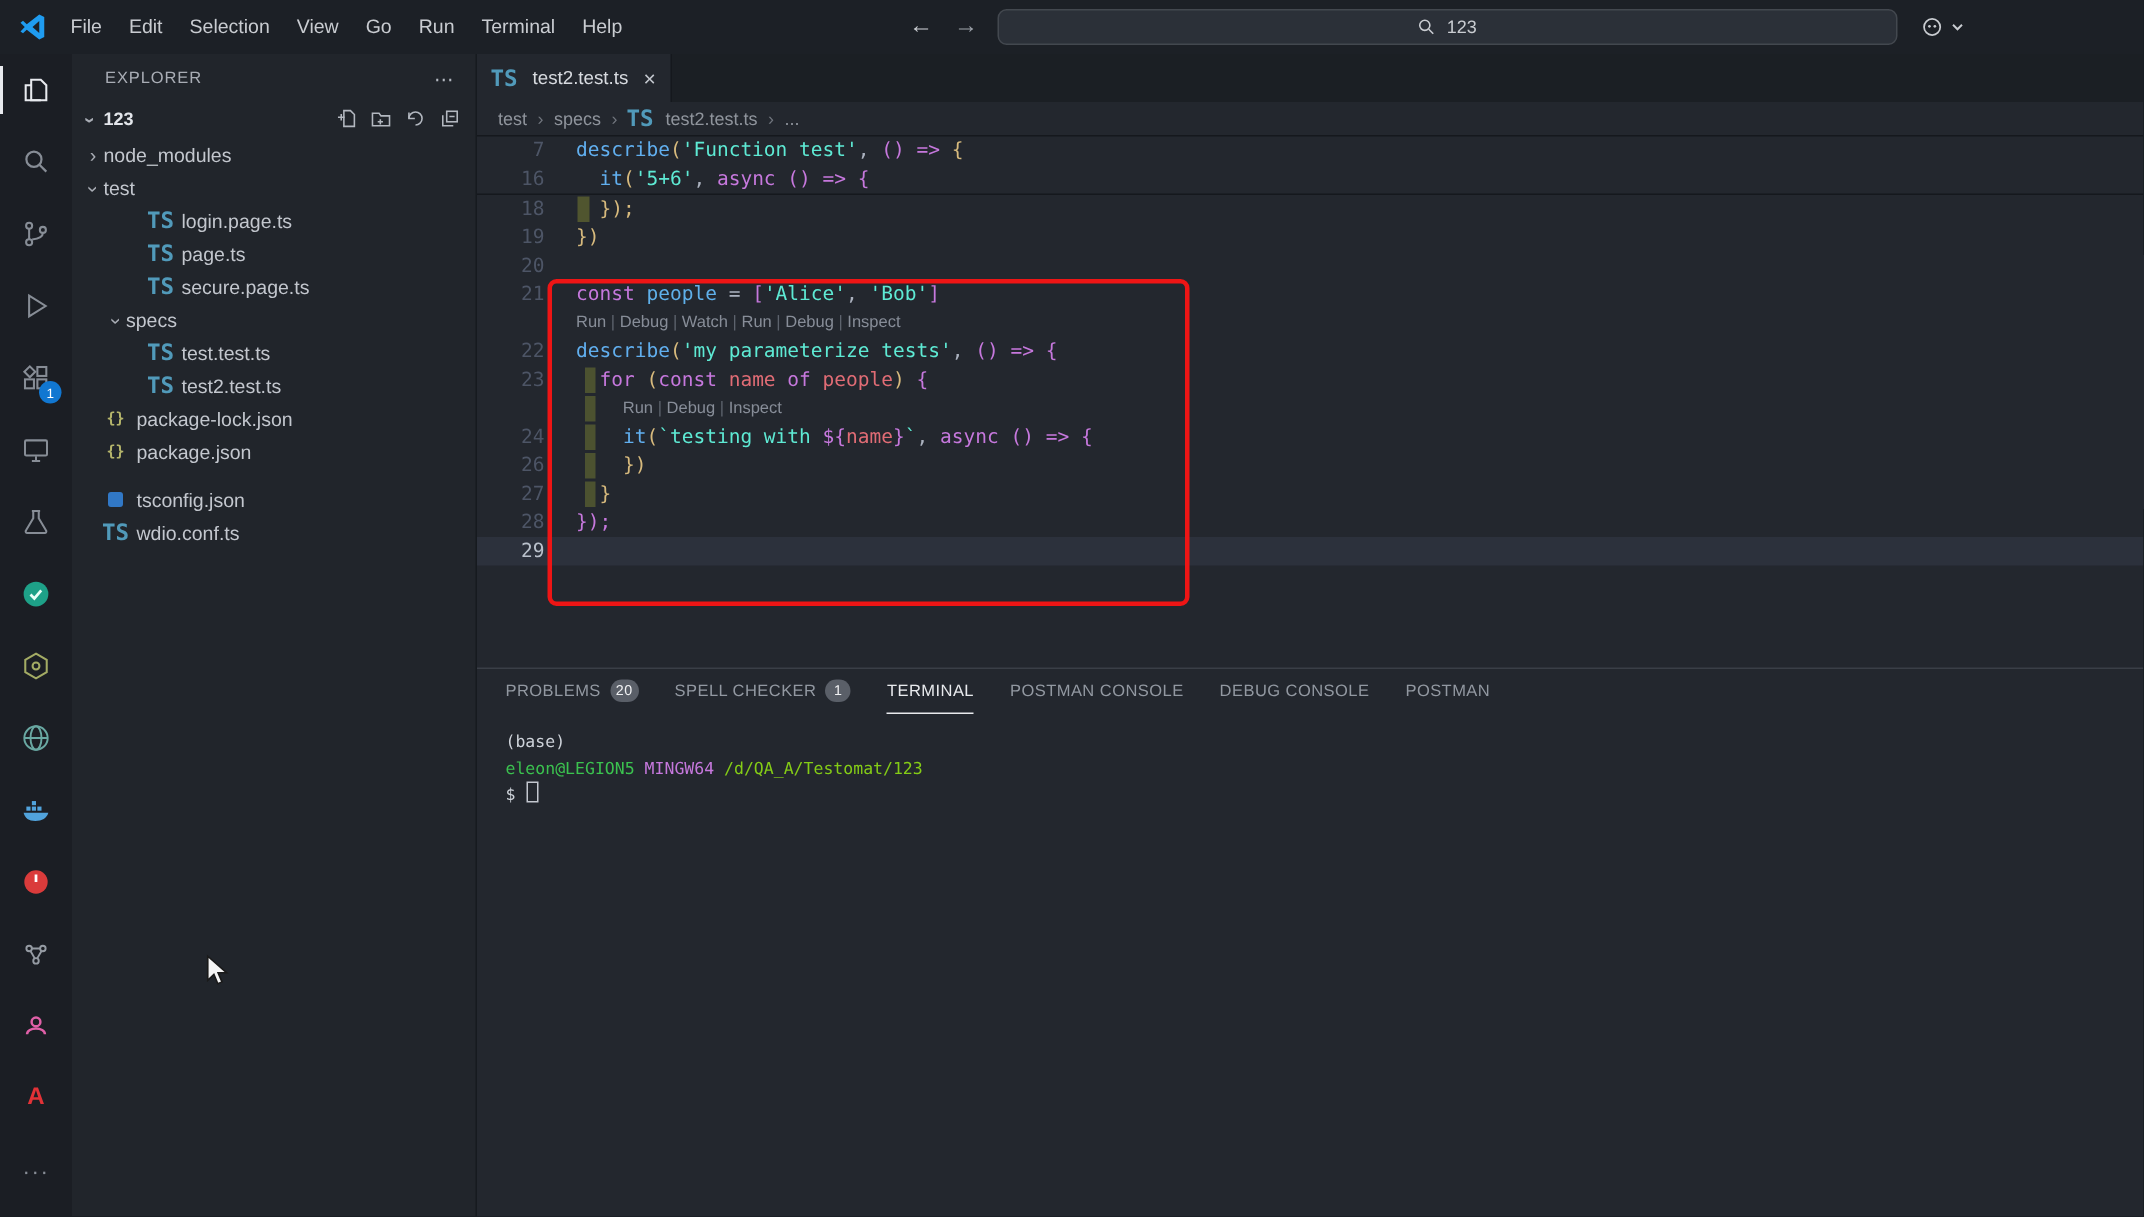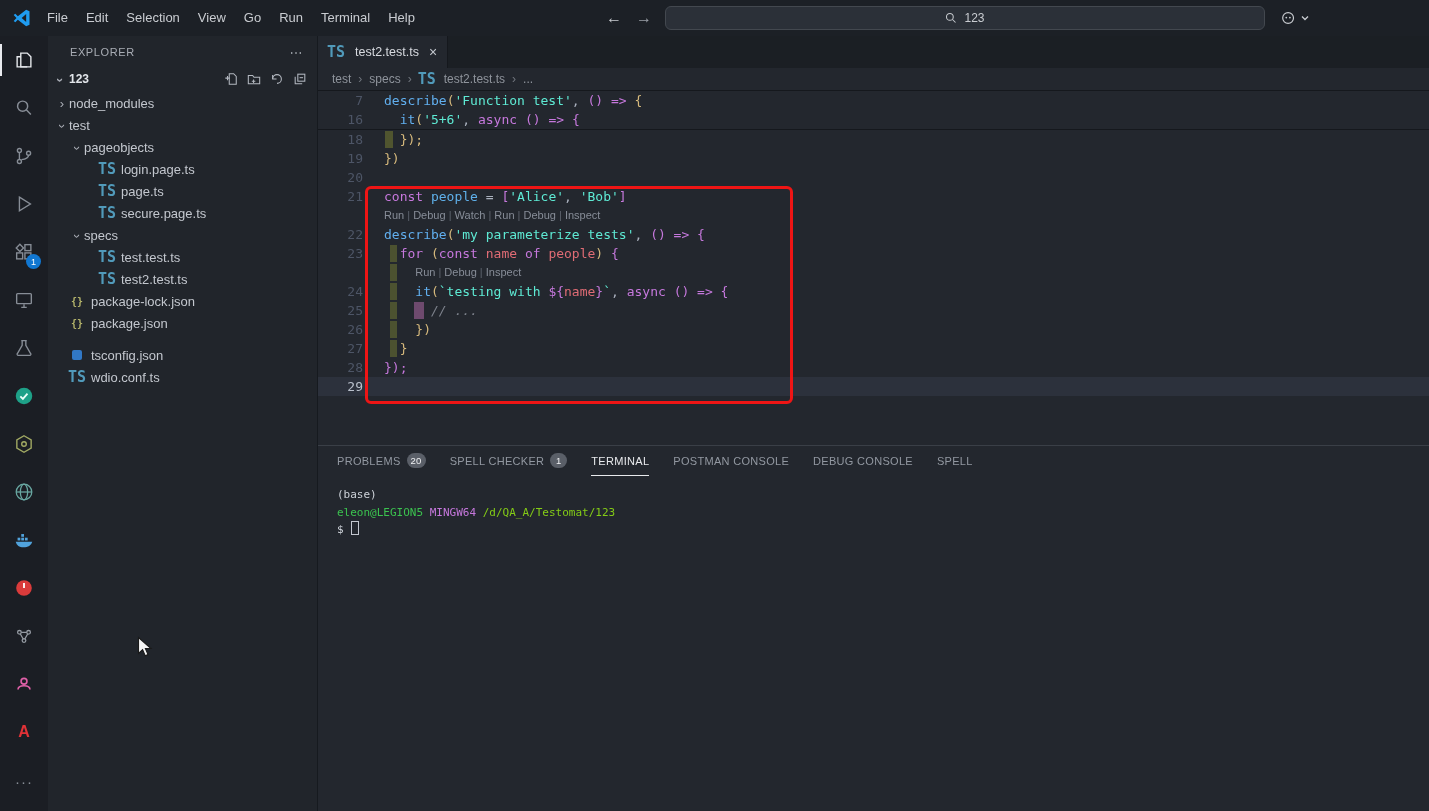--- a/index.html
+++ b/index.html
@@ -263,24 +263,20 @@
     </div>
     <div class="tree" id="tree">
         <div class="tree-row" style="padding-left: 8px;">
           <span class="chev">›</span>
           <span class="tlabel">node_modules</span>
         </div>
         <div class="tree-row" style="padding-left: 8px;">
           <span class="chev open">›</span>
           <span class="tlabel">test</span>
         </div>
-        <div class="tree-row" style="padding-left: 23px;">
-          <span class="chev open">›</span>
-          <span class="tlabel">pageobjects</span>
-        </div>
         <div class="tree-row" style="padding-left: 51px;">
           <span class="fi ts">TS</span>
           <span class="tlabel">login.page.ts</span>
         </div>
         <div class="tree-row" style="padding-left: 51px;">
           <span class="fi ts">TS</span>
           <span class="tlabel">page.ts</span>
         </div>
         <div class="tree-row" style="padding-left: 51px;">
           <span class="fi ts">TS</span>
@@ -351,21 +347,20 @@
       <div id="lines">
           <div class="code-row"><span class="gutter">18</span><span class="code-text"><span class="t-wt">  </span><span class="t-gold">});</span></span><span class="gbar" style="left: 66.78px; width: 8px; background: rgb(80, 85, 47);"></span></div>
           <div class="code-row"><span class="gutter">19</span><span class="code-text"><span class="t-gold">})</span></span></div>
           <div class="code-row"><span class="gutter">20</span><span class="code-text"></span></div>
           <div class="code-row"><span class="gutter">21</span><span class="code-text"><span class="t-kw">const</span><span class="t-wt"> </span><span class="t-cyan">people</span><span class="t-wt"> = </span><span class="t-purp">[</span><span class="t-str">'Alice'</span><span class="t-wt">, </span><span class="t-str">'Bob'</span><span class="t-purp">]</span></span></div>
           <div class="code-row"><span class="gutter"></span><span class="code-text codelens" style="padding-left: 0px;"><span class="lens-link">Run</span><span class="lens-sep"> | </span><span class="lens-link">Debug</span><span class="lens-sep"> | </span><span class="lens-link">Watch</span><span class="lens-sep"> | </span><span class="lens-link">Run</span><span class="lens-sep"> | </span><span class="lens-link">Debug</span><span class="lens-sep"> | </span><span class="lens-link">Inspect</span></span></div>
           <div class="code-row"><span class="gutter">22</span><span class="code-text"><span class="t-fn">describe</span><span class="t-gold">(</span><span class="t-str">'my parameterize tests'</span><span class="t-wt">, </span><span class="t-purp">()</span><span class="t-wt"> </span><span class="t-kw">=&gt;</span><span class="t-wt"> </span><span class="t-purp">{</span></span></div>
           <div class="code-row"><span class="gutter">23</span><span class="code-text"><span class="t-wt">  </span><span class="t-kw">for</span><span class="t-wt"> </span><span class="t-gold">(</span><span class="t-kw">const</span><span class="t-wt"> </span><span class="t-red">name</span><span class="t-wt"> </span><span class="t-kw">of</span><span class="t-wt"> </span><span class="t-red">people</span><span class="t-gold">)</span><span class="t-wt"> </span><span class="t-purp">{</span></span><span class="gbar" style="left: 71.85px; width: 7px; background: rgb(76, 82, 48);"></span></div>
           <div class="code-row"><span class="gutter"></span><span class="code-text codelens" style="padding-left: 31.2px;"><span class="lens-link">Run</span><span class="lens-sep"> | </span><span class="lens-link">Debug</span><span class="lens-sep"> | </span><span class="lens-link">Inspect</span></span><span class="gbar" style="left: 71.85px; width: 7px; background: rgb(76, 82, 48);"></span></div>
           <div class="code-row"><span class="gutter">24</span><span class="code-text"><span class="t-wt">    </span><span class="t-fn">it</span><span class="t-gold">(</span><span class="t-str">`testing with </span><span class="t-kw">${</span><span class="t-red">name</span><span class="t-kw">}</span><span class="t-str">`</span><span class="t-wt">, </span><span class="t-kw">async</span><span class="t-wt"> </span><span class="t-purp">()</span><span class="t-wt"> </span><span class="t-kw">=&gt;</span><span class="t-wt"> </span><span class="t-purp">{</span></span><span class="gbar" style="left: 71.85px; width: 7px; background: rgb(76, 82, 48);"></span></div>
-          <div class="code-row"><span class="gutter">25</span><span class="code-text"><span class="t-wt">      </span><span class="t-cm">// ...</span></span><span class="gbar" style="left: 71.85px; width: 7px; background: rgb(76, 82, 48);"></span><span class="gbar" style="left: 96.42px; width: 10px; background: rgb(110, 74, 110);"></span></div>
           <div class="code-row"><span class="gutter">26</span><span class="code-text"><span class="t-wt">    </span><span class="t-gold">})</span></span><span class="gbar" style="left: 71.85px; width: 7px; background: rgb(76, 82, 48);"></span></div>
           <div class="code-row"><span class="gutter">27</span><span class="code-text"><span class="t-wt">  </span><span class="t-gold">}</span></span><span class="gbar" style="left: 71.85px; width: 7px; background: rgb(76, 82, 48);"></span></div>
           <div class="code-row"><span class="gutter">28</span><span class="code-text"><span class="t-purp">});</span></span></div>
           <div class="code-row current"><span class="gutter">29</span><span class="code-text"></span></div>
         </div>
     </div>
   </div>
 
   <div class="annotation" id="annotation" style="border-color: rgb(238, 21, 21);"></div>
 
@@ -382,21 +377,21 @@
         <div class="ptab active">
           <span>TERMINAL</span>
         </div>
         <div class="ptab">
           <span>POSTMAN CONSOLE</span>
         </div>
         <div class="ptab">
           <span>DEBUG CONSOLE</span>
         </div>
         <div class="ptab">
-          <span>SPELL</span>
+          <span>POSTMAN</span>
         </div>
       </div>
     <div class="terminal" id="termlines">
         <div class="tline"><span style="color: rgb(206, 211, 218);">(base)</span></div>
         <div class="tline"><span style="color: rgb(59, 194, 79);">eleon@LEGION5</span><span style="color: rgb(206, 211, 218);"> </span><span style="color: rgb(198, 120, 221); margin-top: 44px;">MINGW64</span><span style="color: rgb(206, 211, 218);"> </span><span style="color: #84cc16;">/d/QA_A/Testomat/123</span></div>
         <div class="tline"><span style="color: rgb(206, 211, 218);">$ </span><span class="tcursor"></span></div>
       </div>
   </div>
 
   <svg class="mouse-cursor" width="18" height="24" viewBox="0 0 18 24">

